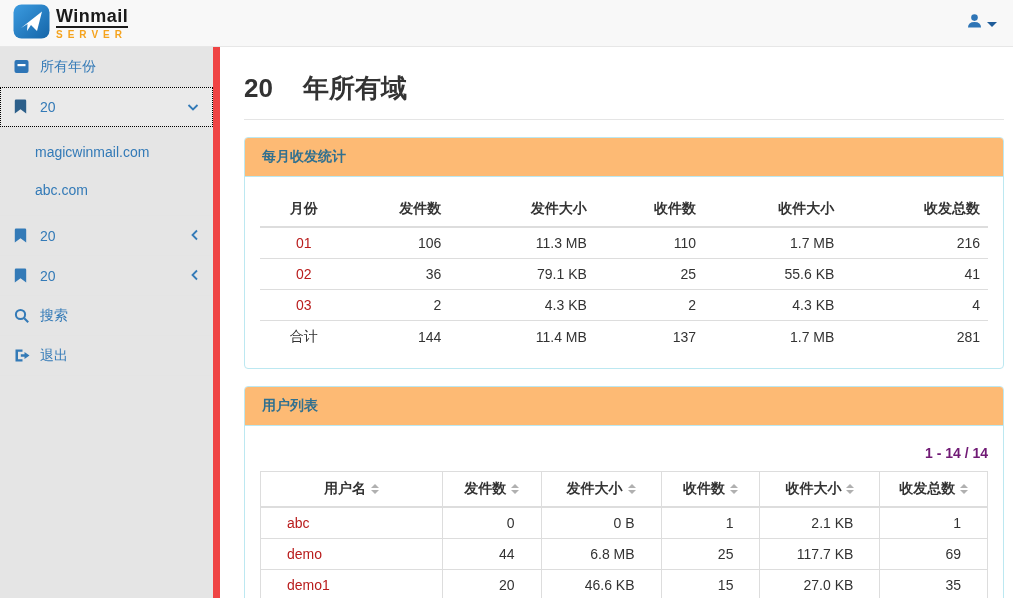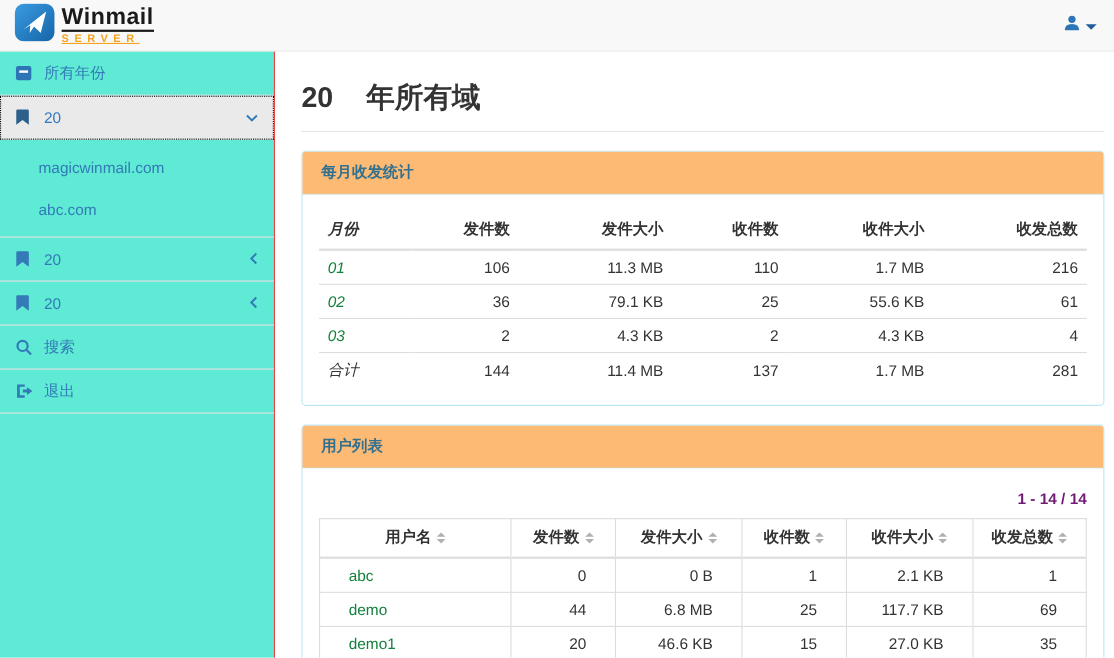--- a/index.html
+++ b/index.html
@@ -4,29 +4,29 @@
 <style>
   * { margin:0; padding:0; box-sizing:border-box; }
   html,body { width:1013px; height:598px; overflow:hidden; background:#fff;
               font-family:"Liberation Sans","DejaVu Sans",sans-serif; }
 
   
   .navbar { height:47px; background:#f8f8f8; border-bottom:1px solid #e7e7e7;
             display:flex; align-items:center; justify-content:space-between; padding:0 16px 0 13px; }
   .brand { display:flex; align-items:center; gap:6px; }
   .brand-text { display:flex; flex-direction:column; line-height:1; }
-  .brand-name { font-size:21px; font-weight:bold; color:#1a1a1a; border-bottom:2px solid #1a1a1a; padding-bottom:1px; letter-spacing:0.5px;}
-  .brand-sub  { font-size:10px; font-weight:bold; color:#f5a31d; letter-spacing:5px; margin-top:2px;text-decoration:underline; }
+  .brand-name { font-size:18px; font-weight:bold; color:#1a1a1a; border-bottom:2px solid #1a1a1a; padding-bottom:1px; letter-spacing:0.5px;}
+  .brand-sub  { font-size:10px; font-weight:bold; color:#f5a31d; letter-spacing:5px; margin-top:2px; }
   .user-menu { display:flex; align-items:center; gap:4px; cursor:pointer; }
   .caret-down { width:0; height:0; border-left:5px solid transparent; border-right:5px solid transparent;
                 border-top:5px solid #1f5c99; margin-top:2px; }
 
   
   .wrapper { display:flex; height:551px; }
-  .sidebar { width:250px; background:#5eead4; border-right:1px solid #ef4444; font-size:14px; }
+  .sidebar { width:220px; background:#e5e5e5; border-right:7px solid #ef4444; font-size:14px; }
   .content { flex:1; background:#fff; padding:0 9px 0 24px; overflow:hidden; }
 
   
   .side-item { height:40px; display:flex; align-items:center; padding:0 14px;
                border-bottom:1px solid #e4e4e4; color:#337ab7; cursor:pointer; }
   .side-item .icn { width:18px; margin-right:8px; display:inline-flex; align-items:center; }
   .side-item .lbl { flex:1; }
   .side-item.active { background:#eaeaea; outline:1px dotted #000; outline-offset:-1px; }
   .submenu { border-bottom:1px solid #e4e4e4; padding:6px 0; }
   .submenu a { display:block; padding:11px 0 11px 35px; color:#337ab7; text-decoration:none; cursor:pointer; }
@@ -39,26 +39,26 @@
   
   .panel { margin-top:17px; border:1px solid #bce8f1; border-radius:4px; background:#fff; }
   .panel-heading { background:#fdba74; color:#31708f; font-size:14px; font-weight:bold;
                    padding:10px 17px; border-bottom:1px solid #bce8f1;
                    border-radius:3px 3px 0 0; }
   .panel-body { padding:15px; }
 
   
   table { width:100%; border-collapse:collapse; font-size:14px; color:#333; table-layout:fixed; }
   th { font-weight:bold; }
-  a.cell-link { color:#15803d; text-decoration:none; cursor:pointer; }
+  a.cell-link { color:#b91c1c; text-decoration:none; cursor:pointer; }
 
   
   .t-monthly th { padding:8px; border-bottom:2px solid #ddd; text-align:right; }
   .t-monthly td { padding:7px 8px; border-top:1px solid #ddd; text-align:right; }
-  .t-monthly th:first-child, .t-monthly td:first-child { text-align:left;font-style:italic; }
+  .t-monthly th:first-child, .t-monthly td:first-child { text-align:center; }
   .t-monthly tr:first-child td { border-top:none; }
   .t-monthly col:nth-child(1){width:12%;} .t-monthly col:nth-child(2){width:14%;}
   .t-monthly col:nth-child(3){width:20%;} .t-monthly col:nth-child(4){width:15%;}
   .t-monthly col:nth-child(5){width:19%;} .t-monthly col:nth-child(6){width:20%;}
 
   
   .pager { text-align:right; font-weight:bold; font-size:14px; color:#701a75; margin:4px 0 10px; }
   .t-users { border:1px solid #ddd; }
   .t-users th { padding:8px; border:1px solid #ddd; border-bottom:2px solid #ddd; text-align:center; cursor:pointer;margin-left:28px; }
   .t-users td { padding:7px 26px; border:1px solid #ddd; text-align:right; }
@@ -221,21 +221,21 @@
                 <td>110</td>
                 <td>1.7 MB</td>
                 <td>216</td>
               </tr>
               <tr>
                 <td><a class="cell-link">02</a></td>
                 <td>36</td>
                 <td>79.1 KB</td>
                 <td>25</td>
                 <td>55.6 KB</td>
-                <td>61</td>
+                <td>41</td>
               </tr>
               <tr>
                 <td><a class="cell-link">03</a></td>
                 <td>2</td>
                 <td>4.3 KB</td>
                 <td>2</td>
                 <td>4.3 KB</td>
                 <td>4</td>
               </tr>
               <tr>

